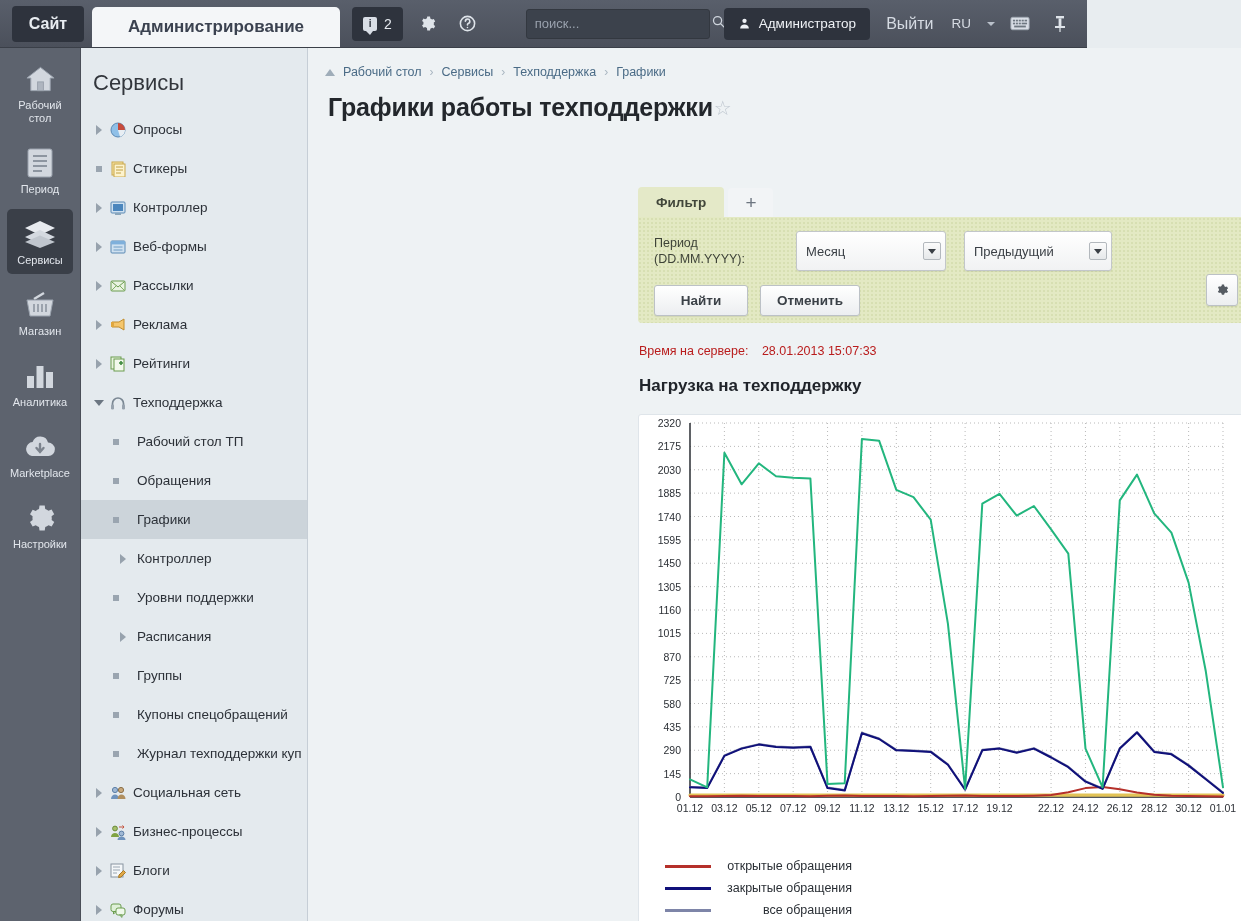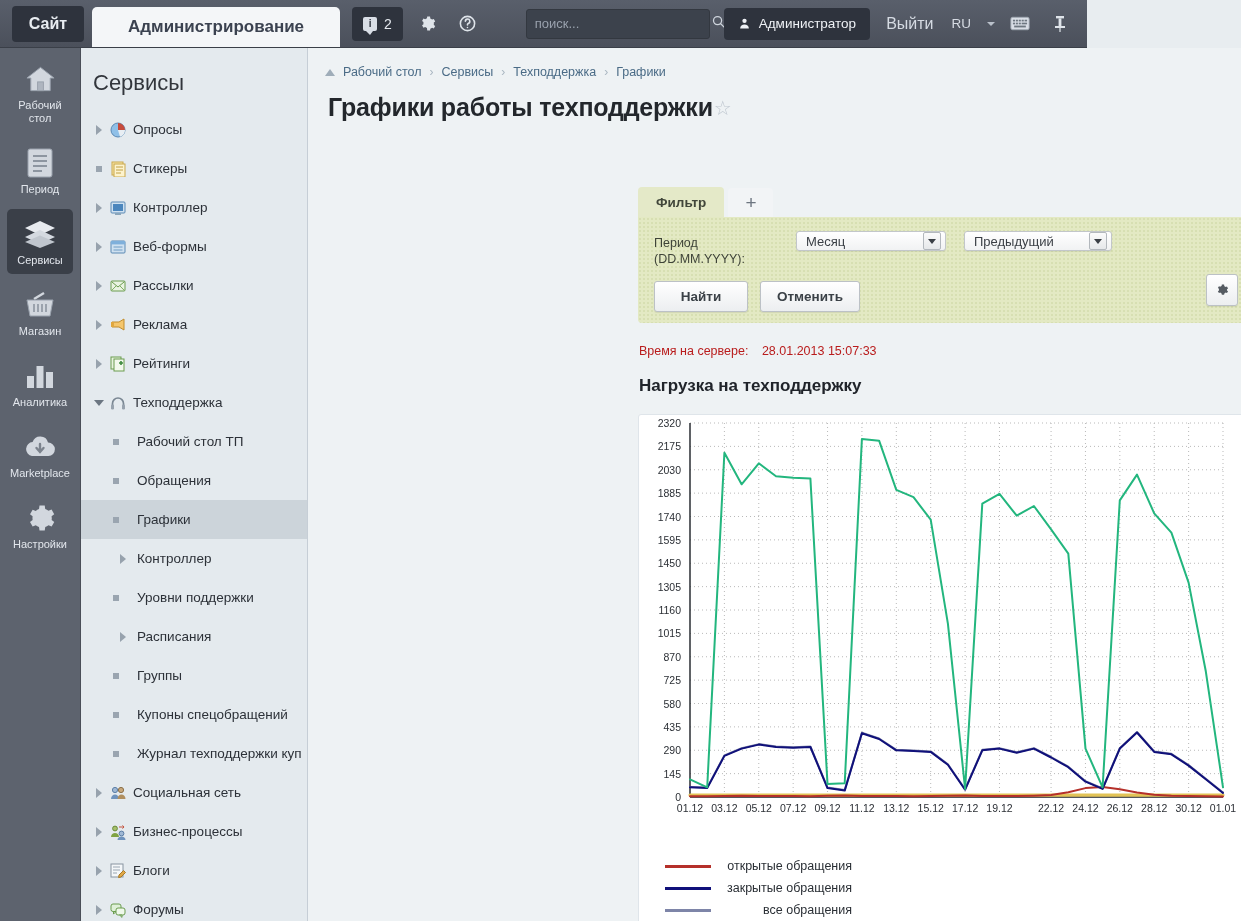--- a/index.html
+++ b/index.html
@@ -155,21 +155,21 @@
     height: 106px;
     background: #e3e9c3;
     background-image: radial-gradient(#d7dfb2 1px, transparent 1px);
     background-size: 4px 4px;
     border-radius: 0 4px 4px 4px;
     position: relative; padding: 14px 16px;
   }
   .frow1 { display: flex; align-items: flex-start; gap: 18px; }
   .flabel { font-size: 12.5px; color: #3e4338; line-height: 16px; padding-top: 4px; width: 124px;}
   .fsel {
-    height: 20px; width: 150px; background: linear-gradient(#ffffff,#f1f2f3);
+    height: 40px; width: 150px; background: linear-gradient(#ffffff,#f1f2f3);
     border: 1px solid #c2c6ca; border-radius: 3px;
     display: flex; align-items: center; padding: 0 4px 0 9px;
     font-size: 13px; color: #3a3f45; cursor: pointer;
     box-shadow: 0 1px 1px rgba(0,0,0,.07);
   }
   .fsel .v { flex: 1; white-space: nowrap; }
   .fsel .arw {
     width: 18px; height: 18px; background: linear-gradient(#fbfbfb,#e6e8ea);
     border: 1px solid #b3b8bd; border-radius: 2px;
     display: flex; align-items: center; justify-content: center;

